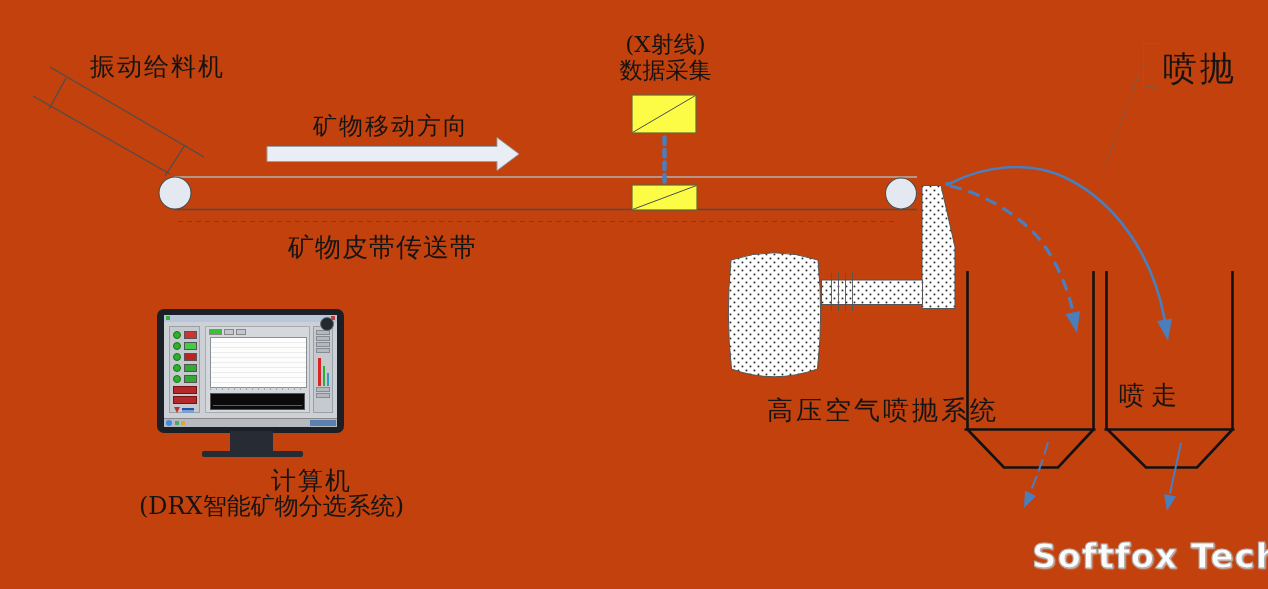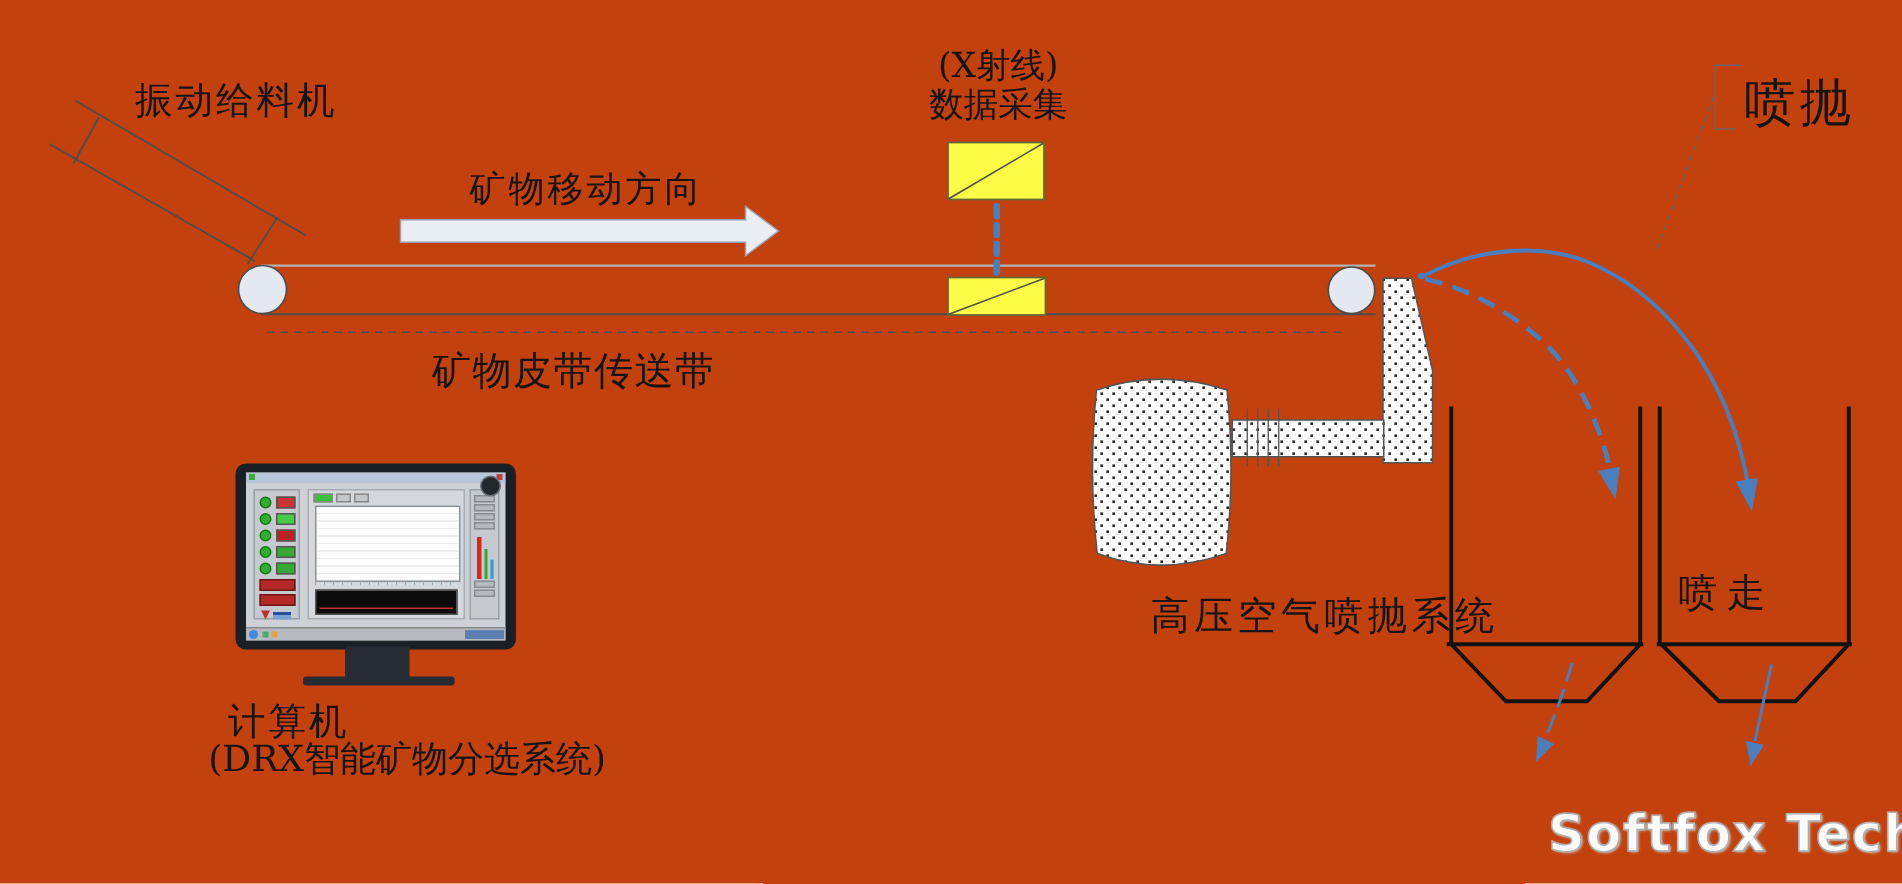--- a/index.html
+++ b/index.html
@@ -9,21 +9,21 @@
 
   .lbl{position:absolute;white-space:nowrap;color:#141414;}
   .lbl-feeder{left:90px;top:50px;font-size:25px;letter-spacing:2px;}
   .lbl-direction{left:313px;top:110px;font-size:24px;letter-spacing:2px;}
   .lbl-xray{left:588px;top:31px;width:155px;text-align:center;font-size:23px;line-height:26px;white-space:nowrap;}
   .lbl-belt{left:288px;top:230px;font-size:26px;letter-spacing:1px;}
   .lbl-eject{left:1163px;top:46px;font-size:34px;letter-spacing:3px;text-align:center;}
   .lbl-air{left:723px;top:393px;font-size:26px;letter-spacing:3px;margin-left:44px;}
   .lbl-retain{left:985px;top:378px;width:100px;text-align:center;font-size:26px;letter-spacing:6px;}
   .lbl-ejected{left:1119px;top:378px;width:100px;text-align:left;font-size:26px;letter-spacing:6px;}
-  .lbl-computer{left:152px;top:464px;width:200px;text-align:left;font-size:25px;letter-spacing:2px;}
+  .lbl-computer{left:152px;top:464px;width:200px;text-align:right;font-size:25px;letter-spacing:2px;}
   .lbl-computer-sub{left:102px;top:490px;width:302px;text-align:right;font-size:24px;}
   .watermark{left:1032px;top:536px;width:230px;text-align:center;
              font-family:"DejaVu Sans","Liberation Sans",sans-serif;
              font-size:34px;font-weight:bold;letter-spacing:1px;color:#fbfbfb;
              -webkit-text-stroke:1px #b0b0b0;text-shadow:1px 1px 2px #c9c9c9,0 0 1px #b5b5b5;}
 
   
   .monitor{position:absolute;left:157px;top:309px;width:187px;height:124px;background:#1b1f26;border-radius:7px;}
   .mneck{position:absolute;left:230px;top:431px;width:43px;height:21px;background:#272b33;}
   .mbase{position:absolute;left:202px;top:451px;width:101px;height:6px;background:#272b33;border-radius:2px;}

